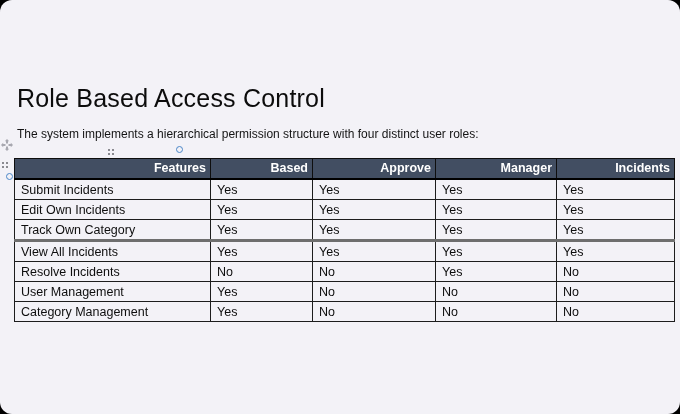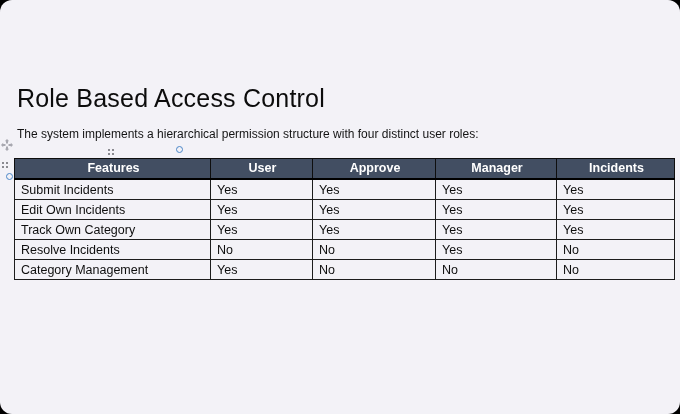--- a/index.html
+++ b/index.html
@@ -20,21 +20,21 @@
     position:absolute;left:17px;top:127px;margin:0;
     font-size:12px;color:#141414;white-space:nowrap;
   }
   table.rbac{
     position:absolute;left:14px;top:158px;width:660px;
     border-collapse:collapse;table-layout:fixed;font-size:12.5px;
   }
   col.c0{width:196px}col.c1{width:102px}col.c2{width:123px}col.c3{width:121px}col.c4{width:118px}
   .rbac th{
     background:var(--header-bg,#424E62);color:#fff;
-    text-align:center;font-weight:700;height:16px;
+    text-align:right;font-weight:700;height:16px;
     padding:1px 4px 2px 6px;
     border:1px solid #0e0e0e;border-bottom:2px solid #000;
     white-space:nowrap;overflow:hidden;
   }
   .rbac td{
     height:16px;padding:2px 4px 1px 6px;
     border:1px solid #1d1d1d;color:#0e0e0e;
     white-space:nowrap;overflow:hidden;background:transparent;
   }
   tr.thick-top td{border-top:3px solid var(--divider-gray,#6e6e6e);}
@@ -87,21 +87,21 @@
     <colgroup>
         <col class="c0">
         <col class="c1">
         <col class="c2">
         <col class="c3">
         <col class="c4">
       </colgroup>
     <thead>
       <tr>
         <th>Features</th>
-        <th>User</th>
+        <th>Based</th>
         <th>Approve</th>
         <th>Manager</th>
         <th>Incidents</th>
       </tr>
     </thead>
     <tbody>
       <tr>
         <td>Submit Incidents</td>
         <td>Yes</td>
         <td>Yes</td>
@@ -115,25 +115,39 @@
         <td>Yes</td>
         <td>Yes</td>
       </tr>
       <tr>
         <td>Track Own Category</td>
         <td>Yes</td>
         <td>Yes</td>
         <td>Yes</td>
         <td>Yes</td>
       </tr>
+      <tr class="thick-top">
+        <td>View All Incidents</td>
+        <td>Yes</td>
+        <td>Yes</td>
+        <td>Yes</td>
+        <td>Yes</td>
+      </tr>
       <tr>
         <td>Resolve Incidents</td>
         <td>No</td>
         <td>No</td>
         <td>Yes</td>
+        <td>No</td>
+      </tr>
+      <tr>
+        <td>User Management</td>
+        <td>Yes</td>
+        <td>No</td>
+        <td>No</td>
         <td>No</td>
       </tr>
       <tr>
         <td>Category Management</td>
         <td>Yes</td>
         <td>No</td>
         <td>No</td>
         <td>No</td>
       </tr>
     </tbody>

